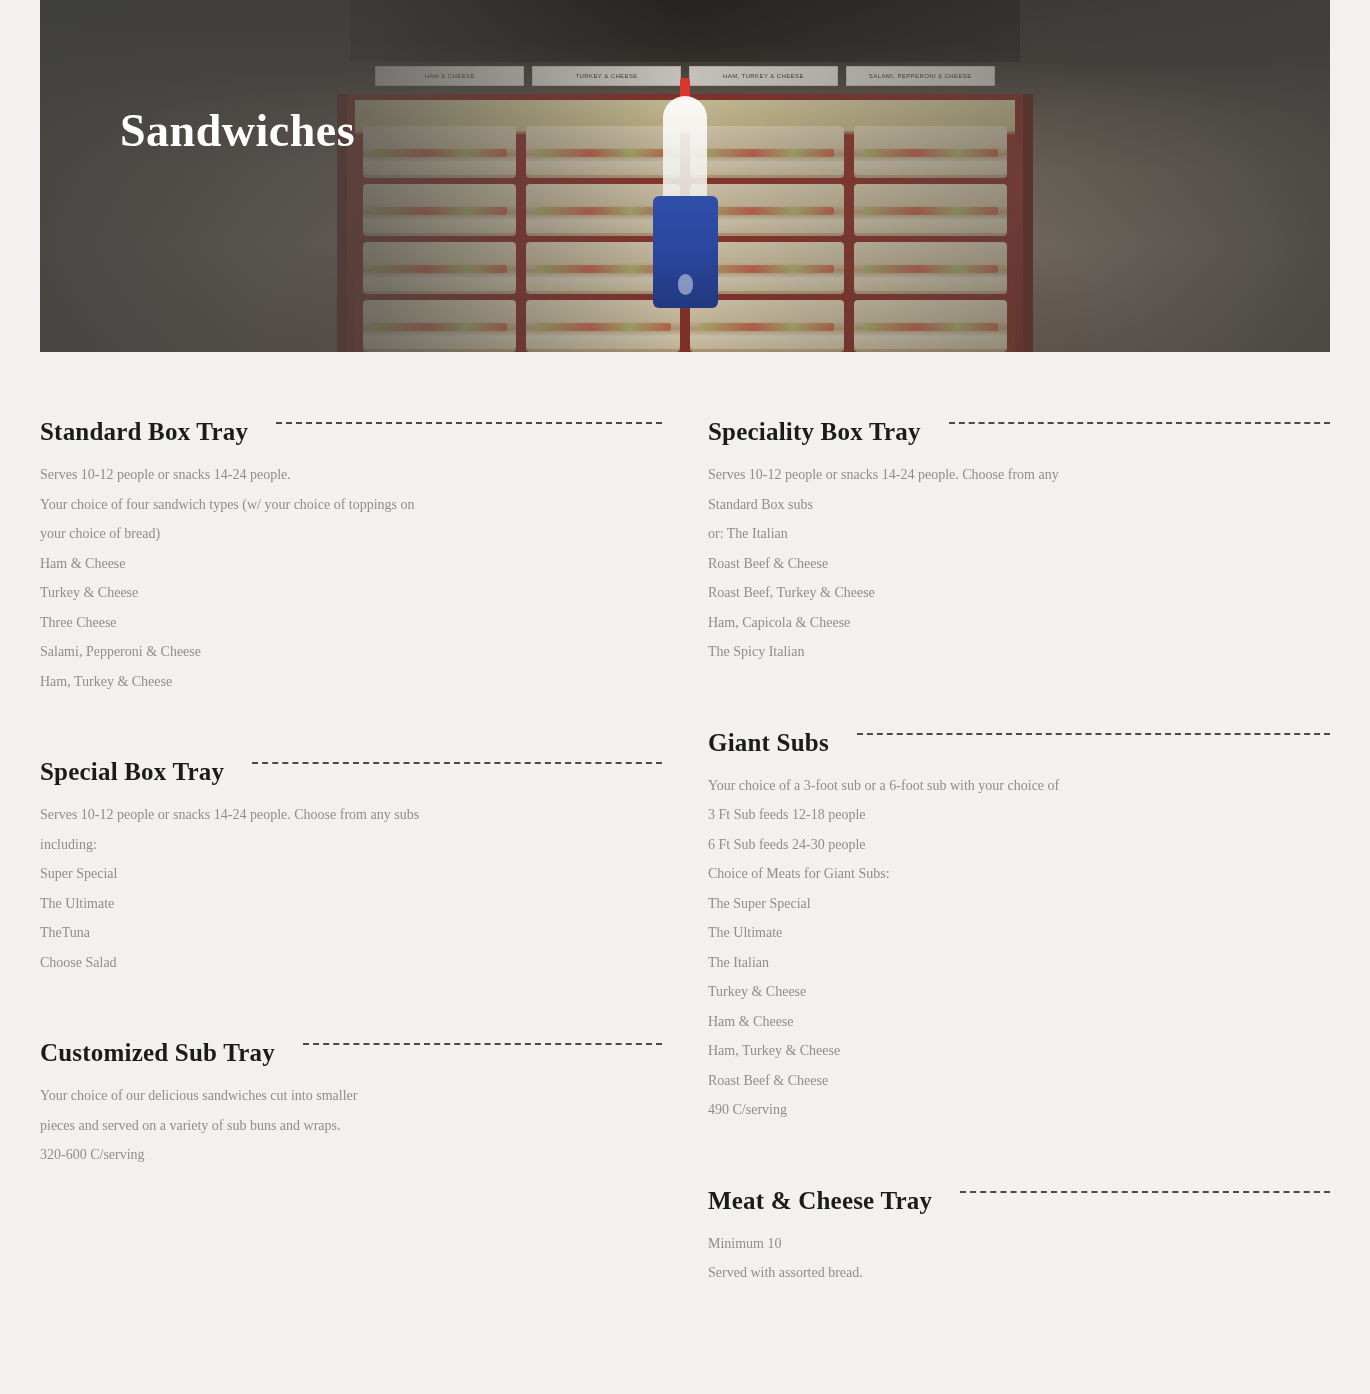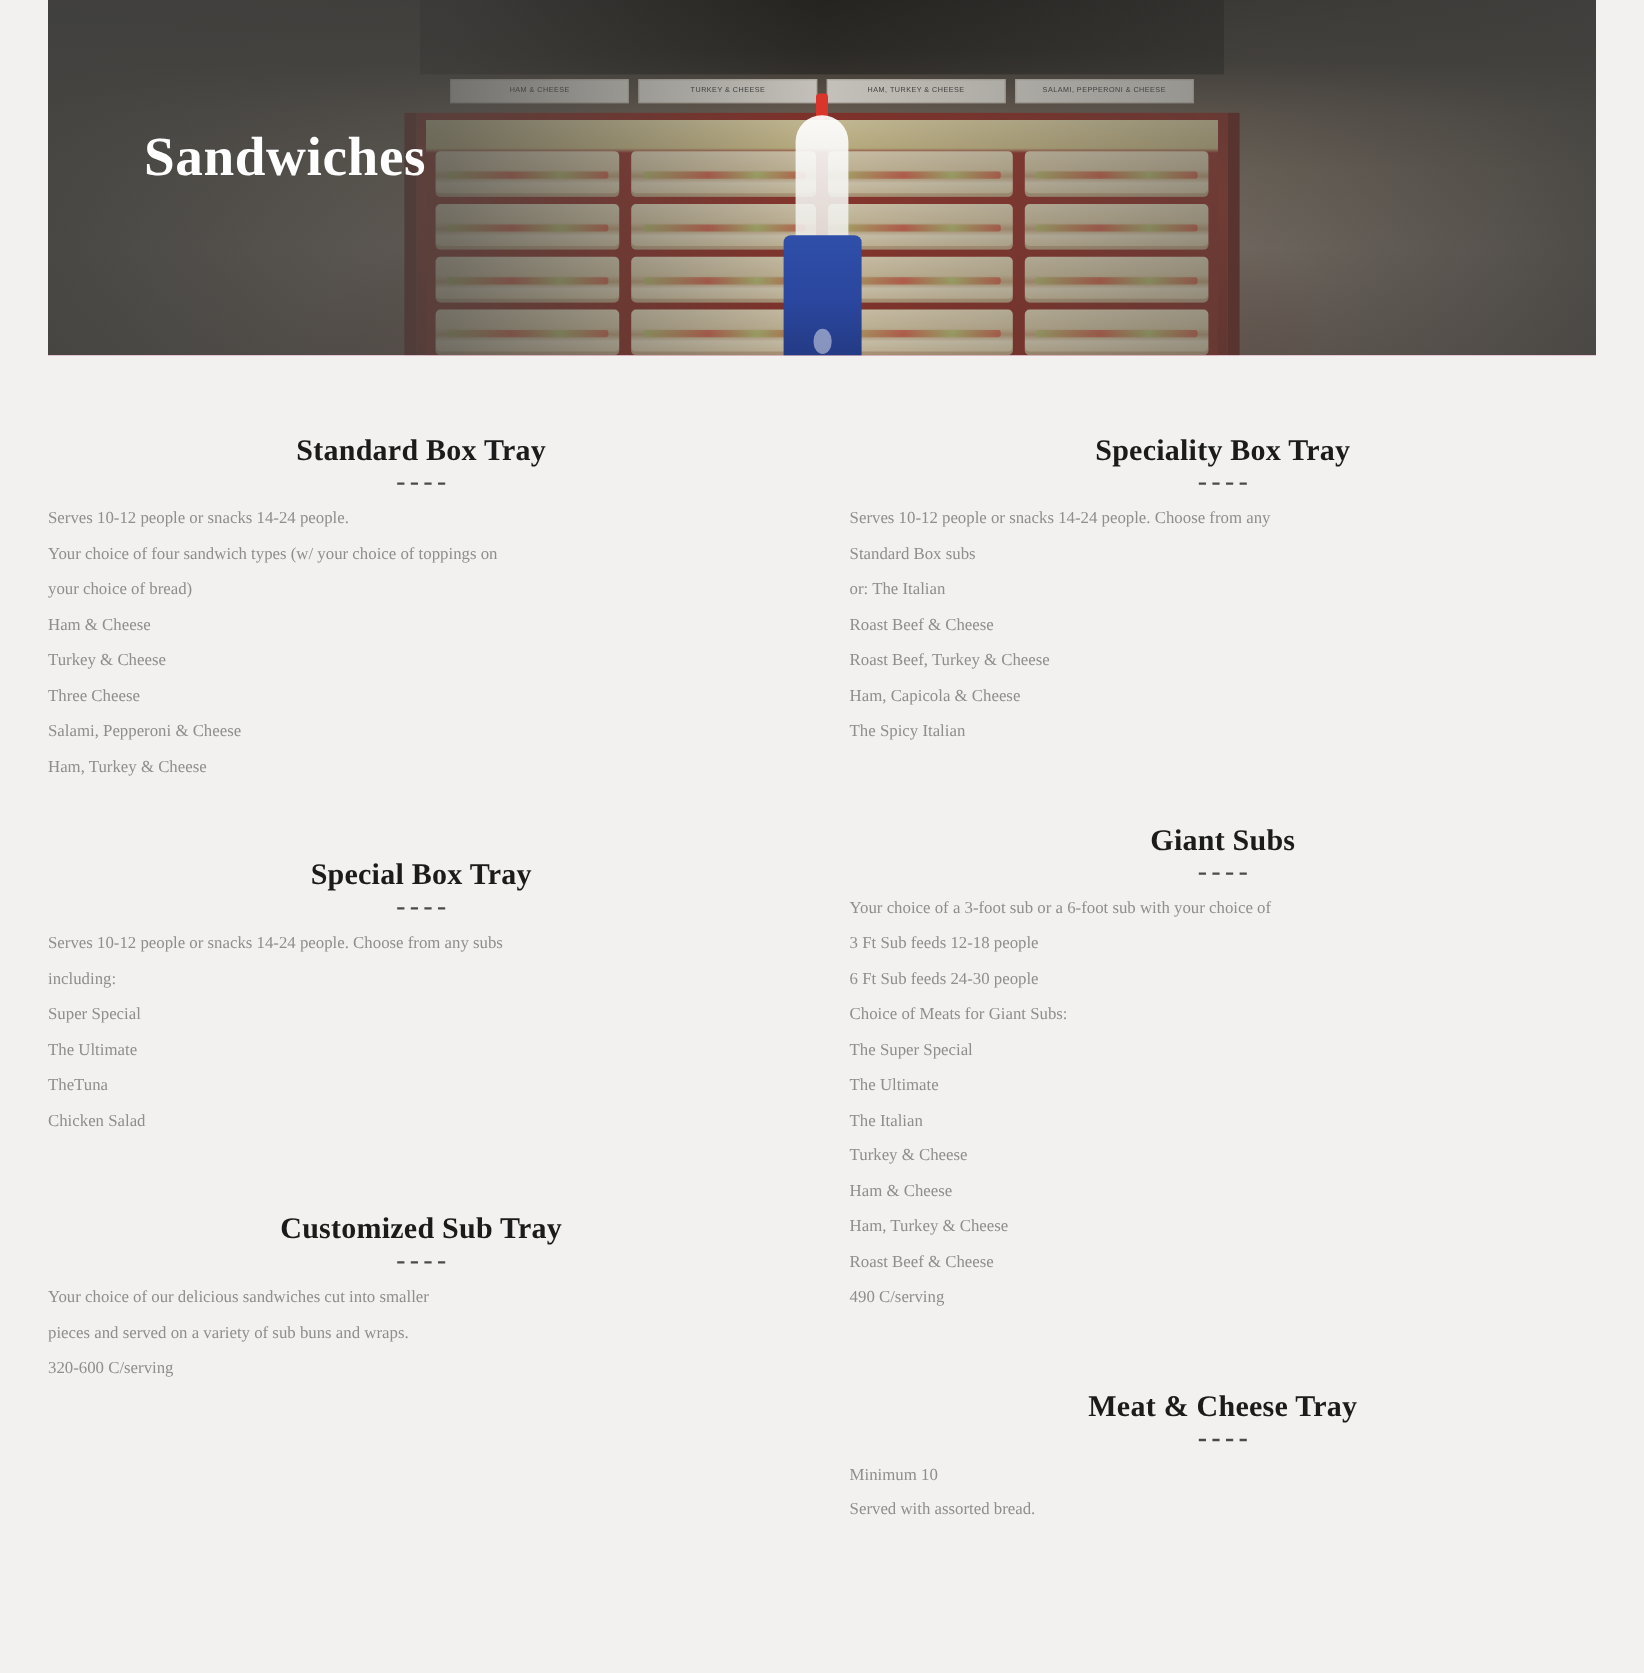--- a/index.html
+++ b/index.html
@@ -14,23 +14,23 @@
     min-height: 1394px;
     position: relative;
     background: #f2f1ef;
     overflow: hidden;
   }
 
   
   .hero {
     position: relative;
     margin: 0 40px;
-    height: 296px;
+    height: 352px;
     overflow: hidden;
-    background: #ec4899;
+    background: #14532d;
   }
   .hero-photo {
     position: absolute;
     inset: 0;
     background:
       radial-gradient(ellipse 60% 80% at 50% 100%, rgba(120,30,25,0.55) 0%, rgba(60,20,18,0.0) 60%),
       linear-gradient(180deg, #2e2b27 0%, #403a33 18%, #6d5f52 32%, #8b7a68 48%, #9b897a 70%, #7d6c5f 100%);
   }
   
   .lid {
@@ -156,24 +156,23 @@
     gap: 46px;
     padding: 66px 40px 60px 40px;
   }
   .col { width: 645px; }
 
   .section { margin-bottom: 42px; }
   .section.gap-lg { margin-bottom: 62px; }
 
   .sec-head {
     display: flex;
-    align-items: center;
-    gap: 8px;
+    align-items: flex-start;
+    gap: 28px;
     margin-bottom: 14px;
-    flex-direction: column;
   }
   .sec-title {
     font-family: "Liberation Serif", serif;
     font-weight: bold;
     font-size: 25px;
     color: #1b1b1b;
     white-space: nowrap;
     letter-spacing: .2px;
   }
   .dashes {
@@ -258,21 +257,21 @@
       <div class="section gap-lg">
         <div class="sec-head">
           <div class="sec-title">Special Box Tray</div>
           <div class="dashes"></div>
         </div>
         <div class="line">Serves 10-12 people or snacks 14-24 people. Choose from any subs</div>
         <div class="line">including:</div>
         <div class="line">Super Special</div>
         <div class="line">The Ultimate</div>
         <div class="line">TheTuna</div>
-        <div class="line">Chicken Salad</div>
+        <div class="line">Choose Salad</div>
       </div>
 
       <div class="section">
         <div class="sec-head">
           <div class="sec-title">Customized Sub Tray</div>
           <div class="dashes"></div>
         </div>
         <div class="line">Your choice of our delicious sandwiches cut into smaller</div>
         <div class="line">pieces and served on a variety of sub buns and wraps.</div>
         <div class="line">320-600 C/serving</div>

